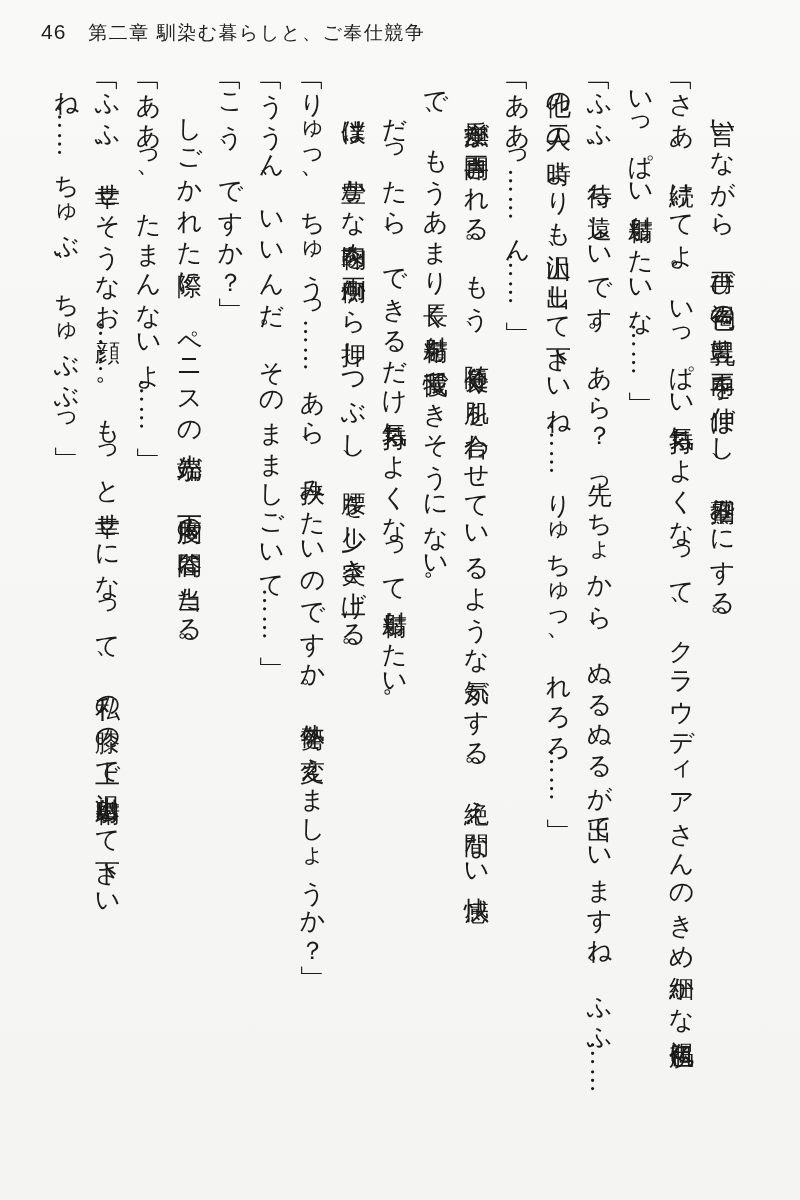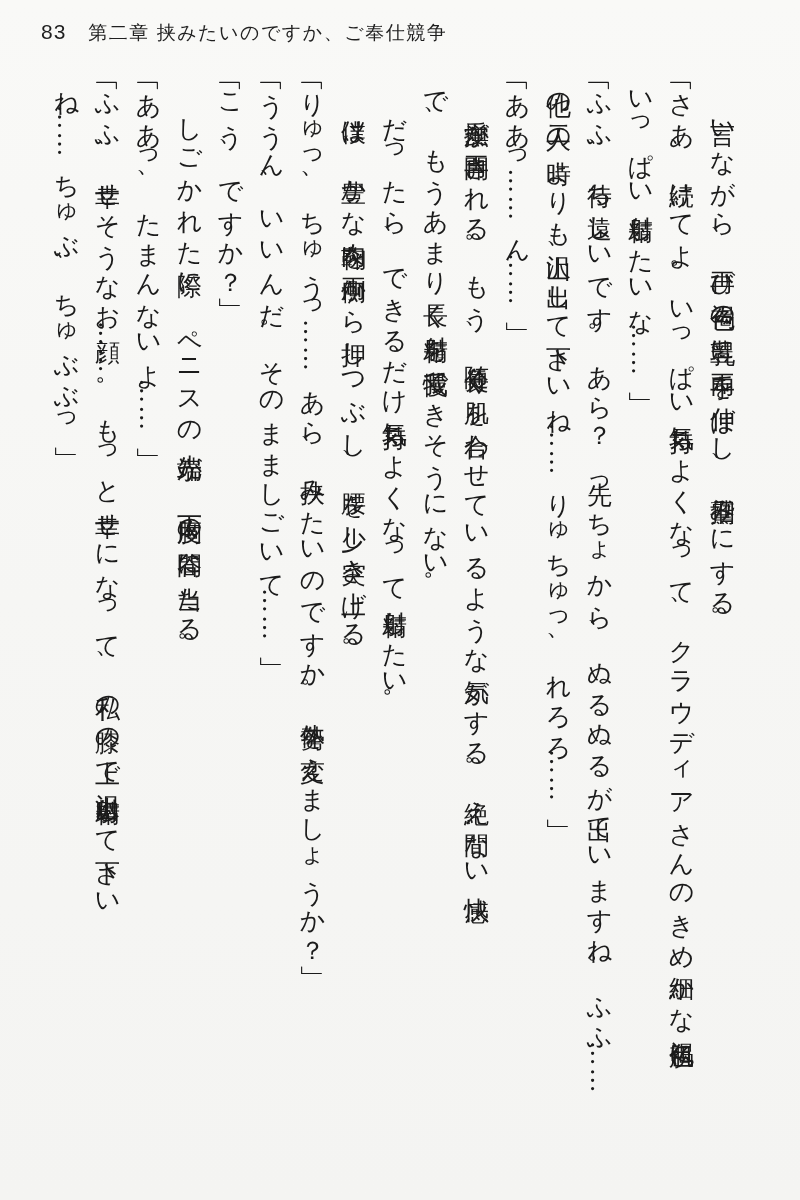--- a/index.html
+++ b/index.html
@@ -59,22 +59,22 @@
   .text-line.indent {
     padding-top: 27px;   
   }
 </style>
 </head>
 <body>
 
 <div class="page-surface"></div>
 
 <div class="running-header">
-  <span class="page-number">83</span>
-  <span class="chapter-title">第二章 挟みたいのですか、ご奉仕競争</span>
+  <span class="page-number">46</span>
+  <span class="chapter-title">第二章 馴染む暮らしと、ご奉仕競争</span>
 </div>
 
 <div class="text-area">
 
 <div class="text-line indent">言いながら、再び褐色の豊乳に両手を伸ばし、鷲掴みにする。</div>
     <div class="text-line">「さあ、続けてよ。いっぱい気持ちよくなって、クラウディアさんのきめ細かな褐色肌に、</div>
     <div class="text-line">いっぱい射精したいな……」</div>
     <div class="text-line">「ふふ、待ち遠しいです。あら？　先っちょから、ぬるぬるが出ていますね。ふふ……</div>
     <div class="text-line">他の二人の時よりも沢山、出して下さいね……りゅちゅっ、れろろ……」</div>
     <div class="text-line">「ああっ……ん……」</div>

